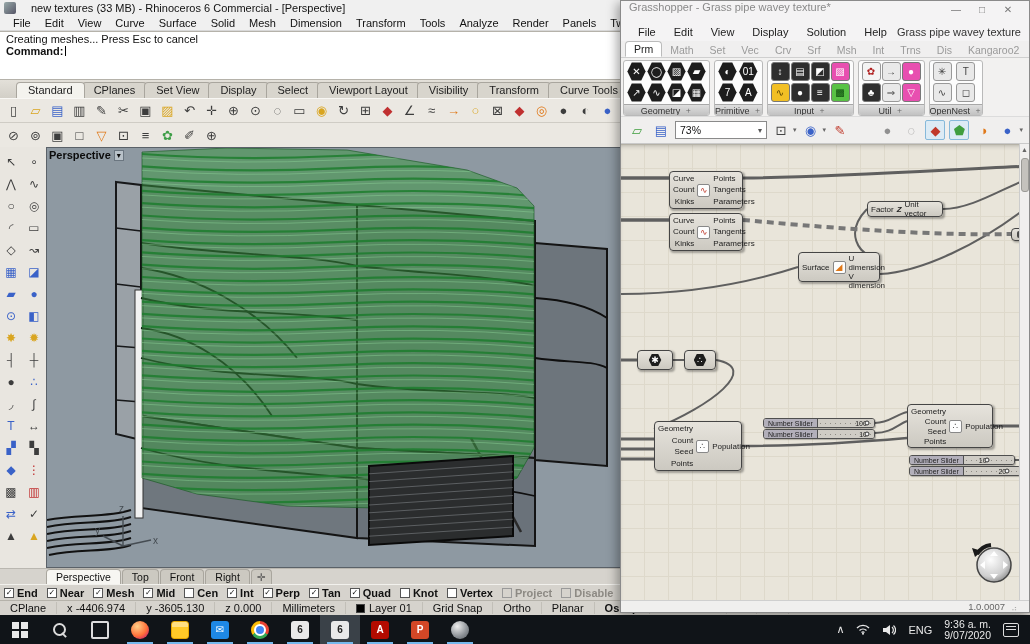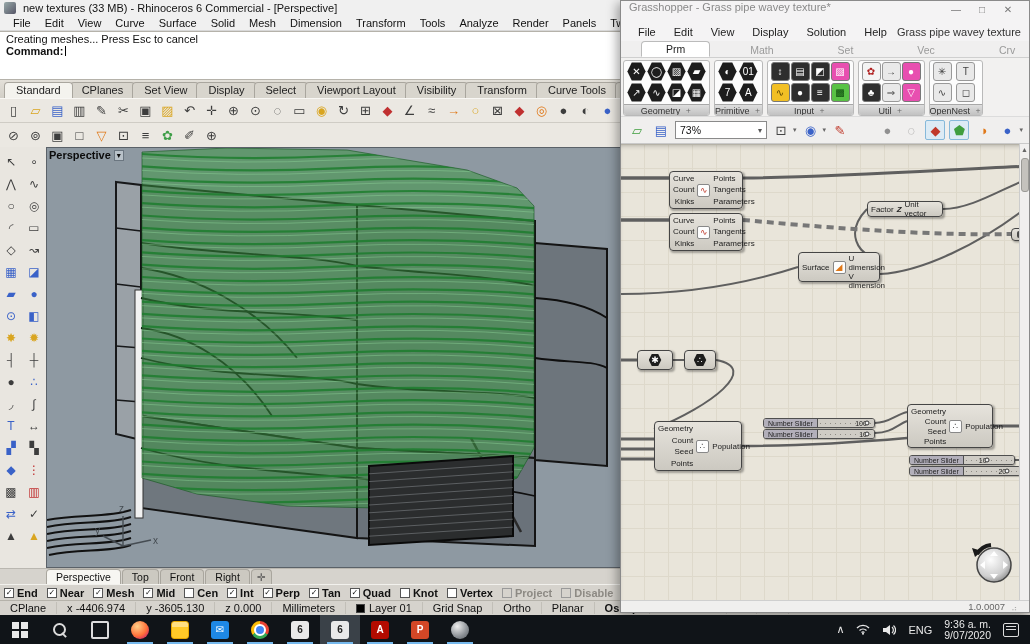--- a/index.html
+++ b/index.html
@@ -1,28 +1,28 @@
 <!DOCTYPE html>
 <html><head>
 <meta charset="utf-8">
 <style>
   *{margin:0;padding:0;box-sizing:border-box;font-family:"Liberation Sans","DejaVu Sans",sans-serif;}
   html,body{background:#222;}
   #screen{position:relative;width:1030px;height:644px;overflow:hidden;background:#d6d3cd;font-size:11px;color:#111;}
 
   
   .rhino{position:absolute;left:0;top:0;width:1030px;height:615px;display:flex;flex-direction:column;background:#ebe8e2;}
-  .r-title{height:16px;background:#f0f0f0;display:flex;align-items:center;gap:7px;padding:0 4px;font-size:11px;}
+  .r-title{height:16px;background:#f0f0f0;display:flex;align-items:center;gap:15px;padding:0 4px;font-size:11px;}
   .r-appicon{width:12px;height:12px;background:linear-gradient(135deg,#9aa,#556);border-radius:2px;}
   .r-menu{height:15px;background:#f0f0f0;display:flex;align-items:center;padding:0 6px;gap:0;border-bottom:1px solid #d8d8d8;}
   .r-menu span{padding:0 7px;cursor:default;}
   .r-cmd{height:49px;background:#fff;border:1px solid #b5b2aa;border-left:none;border-right:none;padding:1px 6px;font-size:11px;line-height:12px;overflow:hidden;}
   .r-cmd .prompt{font-weight:bold;}
   .cursor{display:inline-block;width:1px;height:10px;background:#000;vertical-align:-1px;margin-left:2px;}
-  .r-tabs{height:18px;background:linear-gradient(#e3e0d9,#d2cfc7);display:flex;align-items:flex-end;padding:2px 4px 0 4px;text-align:right;}
+  .r-tabs{height:18px;background:linear-gradient(#e3e0d9,#d2cfc7);display:flex;align-items:flex-end;padding:2px 4px 0 16px;text-align:right;}
   .rtab{padding:1px 11px 2px 11px;border:1px solid #a9a69e;border-bottom:none;border-radius:4px 4px 0 0;background:#d8d5cd;margin-right:-3px;white-space:nowrap;font-size:11px;color:#222;}
   .rtab.active{background:#f4f3ee;position:relative;z-index:2;}
   .r-toolbar{height:24px;background:#ebe8e2;display:flex;align-items:center;padding:0 3px;gap:1px;overflow:hidden;border-top:1px solid #f8f7f4;}
   .r-toolbar.second{height:25px;border-top:1px solid #cfccc5;}
   .ti{width:21px;height:21px;display:flex;align-items:center;justify-content:center;font-size:13px;color:#3d3d3d;border-radius:2px;flex:0 0 auto;}
   .ti.c-y{color:#d9a520;} .ti.c-b{color:#3a62c8;} .ti.c-r{color:#c03030;} .ti.c-o{color:#e07818;} .ti.c-g{color:#3e9e48;}
   .r-main{flex:1;display:flex;min-height:0;}
   .r-sidebar{width:46px;background:#e9e6e0;display:grid;grid-template-columns:22px 22px;align-content:start;justify-content:center;padding-top:4px;gap:1px;}
   .sbi{width:21px;height:21px;display:flex;align-items:center;justify-content:center;font-size:12px;color:#3d3d3d;}
   .sbi.c-b{color:#3a62c8;} .sbi.c-y{color:#d9a520;} .sbi.c-r{color:#c03030;}
@@ -47,21 +47,21 @@
 
   
   .gh{position:absolute;left:620px;top:0;width:410px;height:613px;background:#f2f1f2;border:1px solid #8a8a8a;box-shadow:-3px 3px 10px rgba(0,0,0,.35);display:flex;flex-direction:column;}
   .gh-title{height:22px;display:flex;padding:0 8px;color:#8a8a8a;font-size:11px;background:#f4f3f4;}
   .gh-title .t{flex:1;}
   .wbtn{width:26px;height:16px;display:flex;align-items:center;justify-content:center;color:#777;font-size:10px;}
   .gh-menu{height:18px;display:flex;align-items:center;padding:0 8px;font-size:11px;color:#222;background:#f4f3f4;}
   .gh-menu span.mi{padding:0 9px;}
   .gh-docname{margin-left:auto;color:#333;}
   .gh-tabs{height:17px;display:flex;align-items:flex-end;padding:0 4px;background:#f0efef;border-bottom:1px solid #cfcfcf;font-size:10.5px;color:#9a9a9a;}
-  .gtab{padding:1px 24px;margin-left:16px;}
+  .gtab{padding:1px 8px;}
   .gtab.active{background:#fff;border:1px solid #bbb;border-bottom:1px solid #fff;border-radius:4px 4px 0 0;color:#222;}
   .gh-ribbon{height:58px;background:#f2f1f0;display:flex;gap:4px;padding:2px 2px 0 2px;overflow:hidden;}
   .rgroup{display:flex;flex-direction:column;border:1px solid #b9b9b9;border-radius:3px;background:#fcfcfc;overflow:hidden;flex:0 0 auto;}
   .ricons{flex:1;display:grid;grid-auto-flow:column;grid-template-rows:20px 20px;align-content:center;gap:1px;padding:1px 3px;}
   .rbi{width:19px;height:19px;display:flex;align-items:center;justify-content:center;font-size:10px;color:#fff;background:#1d1d1d;clip-path:polygon(25% 3%,75% 3%,98% 50%,75% 97%,25% 97%,2% 50%);}
   .rbi.sq{clip-path:none;border-radius:3px;border:1px solid #777;background:#2e2e2e;}
   .rbi.c-yellow{background:#f2bf24;color:#5a4200;}
   .rbi.c-pink{background:#e84fb0;color:#fff;}
   .rbi.c-green{background:#58c244;color:#0f4d0f;}
   .rbi.c-white{background:#f4f4f4;color:#b02020;border:1px solid #999;}

